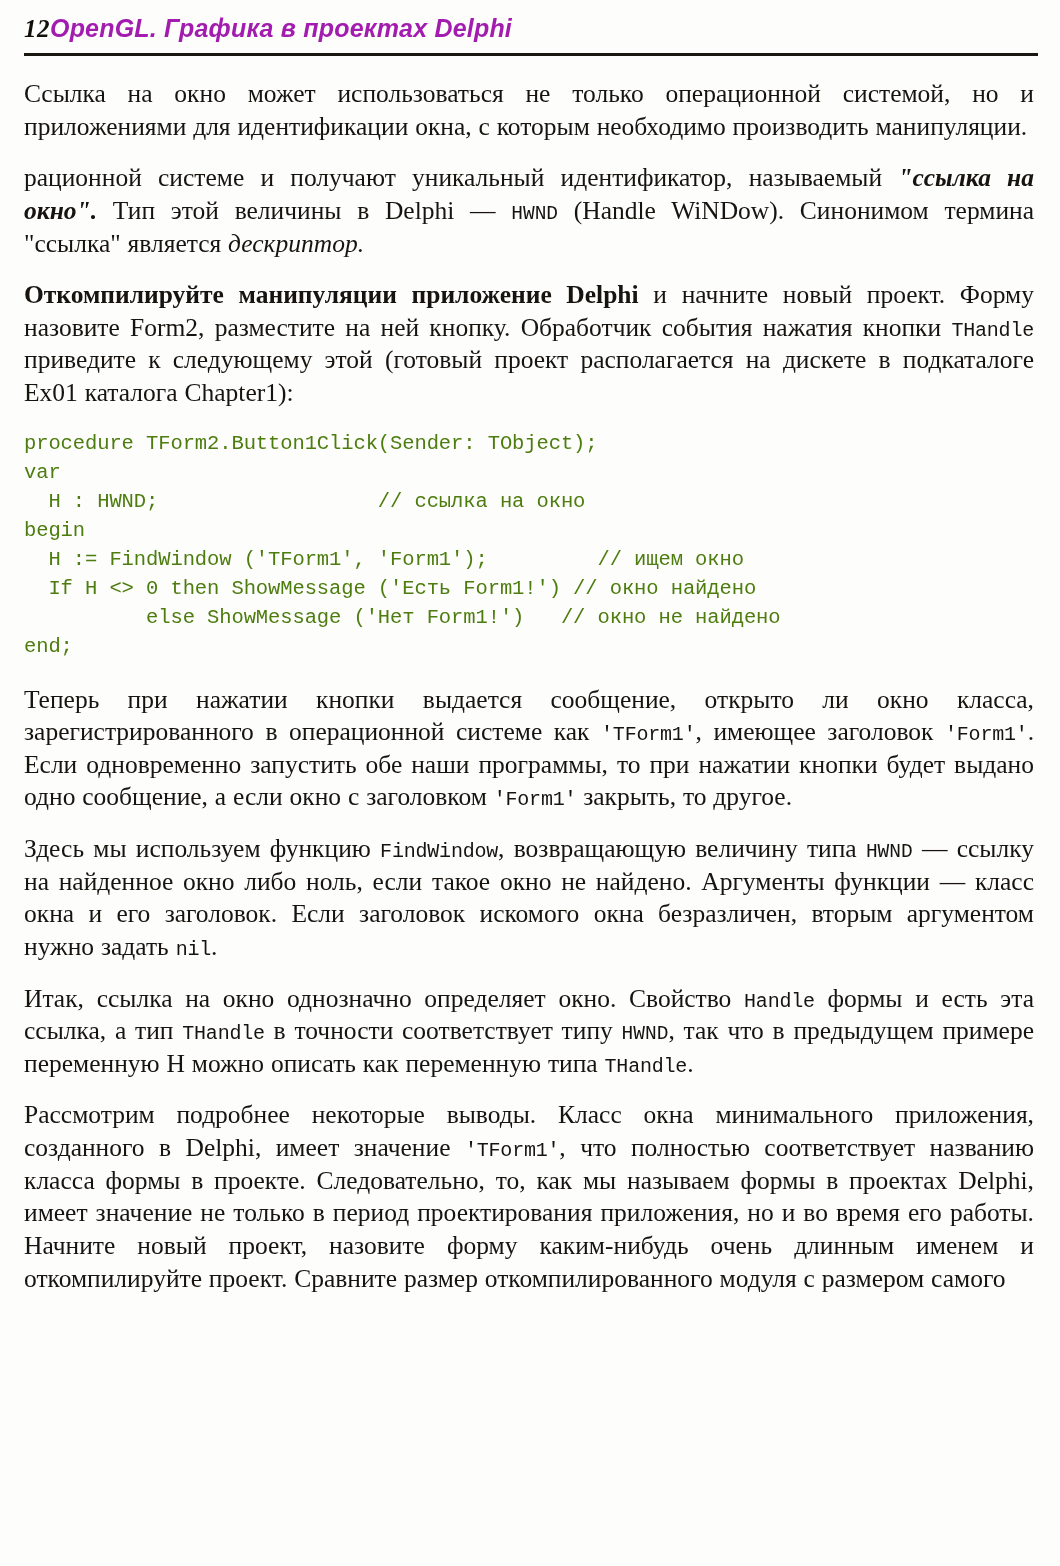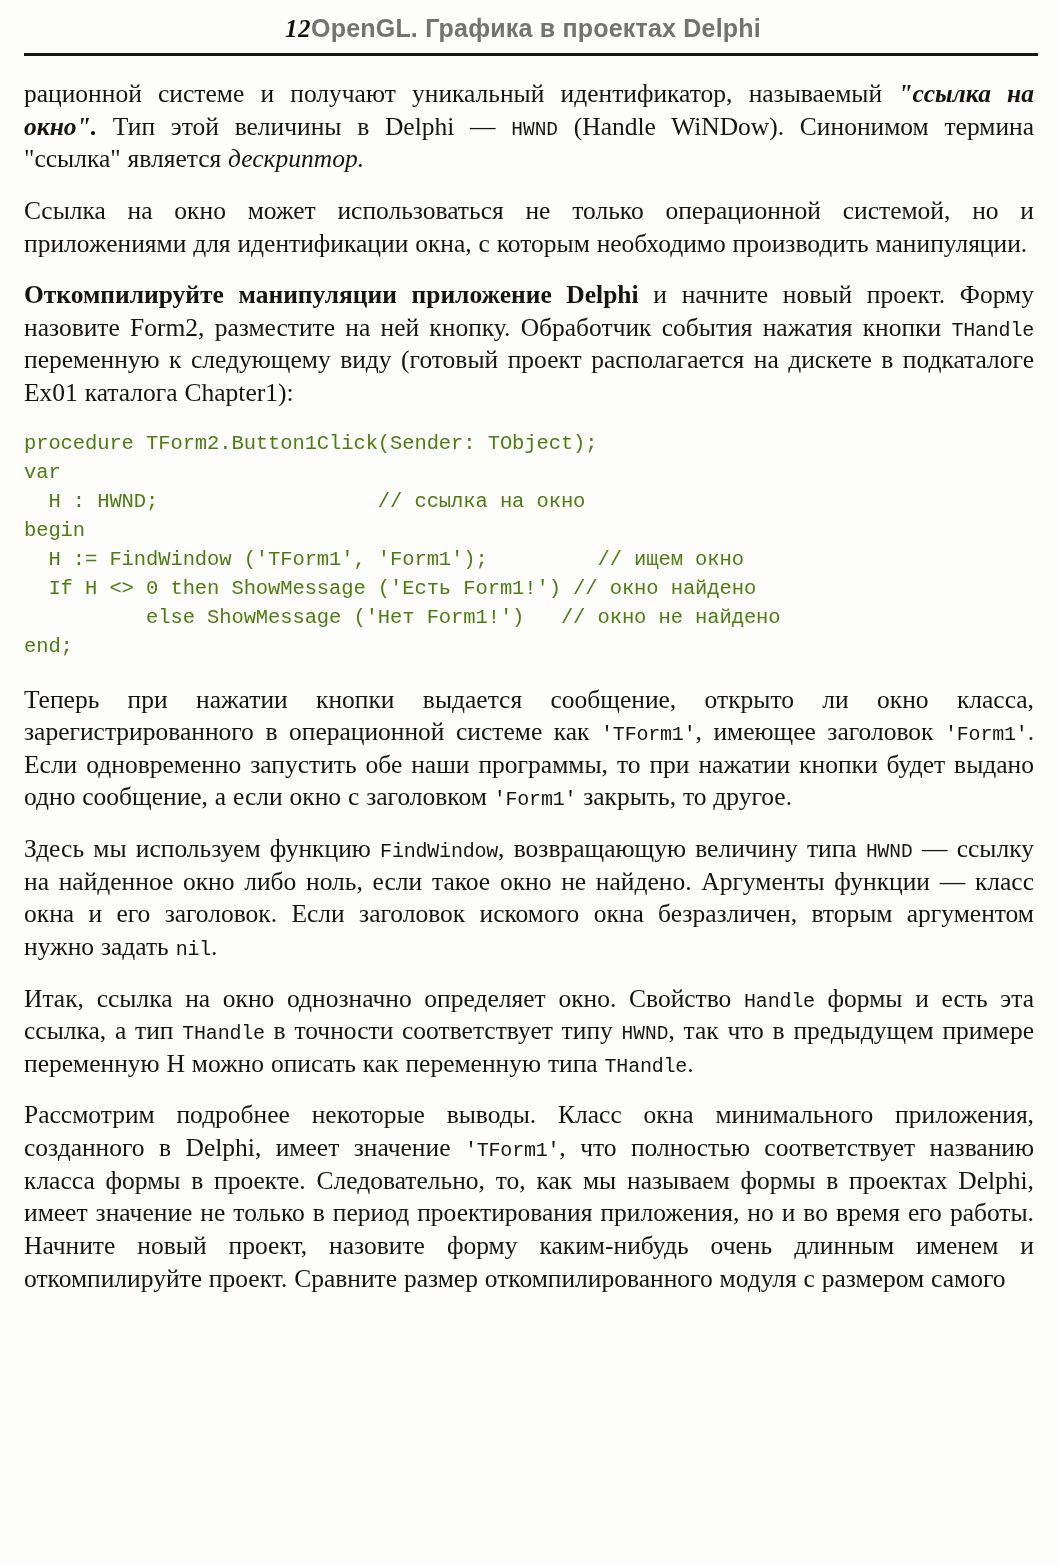--- a/index.html
+++ b/index.html
@@ -15,37 +15,38 @@
     background: #fdfdfb;
     box-sizing: border-box;
     padding: 0;
     font-family: "Liberation Serif", serif;
     color: #17140f;
     overflow: hidden;
   }
   .header {
     display: flex;
     align-items: flex-end;
-    justify-content: center;
+    justify-content: flex-start;
     padding: 14px 38px 4px 24px;
     box-sizing: border-box;
   }
   .folio {
     font-family: "Liberation Serif", serif;
     font-style: italic;
     font-weight: bold;
     font-size: 25px;
     letter-spacing: 0.5px;
     color: #121009;
   }
   .running-title {
     font-family: "Liberation Sans", sans-serif;
+    font-style: italic;
     font-weight: bold;
     font-size: 25px;
-    color: #737373;
+    color: #a21caf;
     letter-spacing: 0.2px;
   }
   .header-rule {
     height: 3px;
     background: #1a1710;
     margin: 6px 22px 0 24px;
   }
   .content {
     padding: 22px 26px 0 24px;
     box-sizing: border-box;
@@ -87,26 +88,26 @@
 <div class="page">
 
   <div class="header">
     <div class="folio">12</div>
     <div class="running-title">OpenGL. Графика в проектах Delphi</div>
   </div>
   <div class="header-rule"></div>
 
   <div class="content">
 
+    <p class="para">Ссылка на окно может использоваться не только операционной системой, но и приложениями для идентификации окна, с которым необходимо производить манипуляции.</p>
+
     <p class="para"><span>рационной системе и получают уникальный идентификатор, называемый </span><span class="i b">"ссылка на окно".</span><span> Тип этой величины в Delphi — </span><span class="smallcaps-mono">HWND</span><span> (Handle WiNDow). Синонимом термина "ссылка" является </span><span class="i">дескриптор.</span></p>
 
-    <p class="para">Ссылка на окно может использоваться не только операционной системой, но и приложениями для идентификации окна, с которым необходимо производить манипуляции.</p>
 
-
-    <p class="para"><span class="b">Откомпилируйте манипуляции приложение Delphi</span><span> и начните новый проект. Форму назовите Form2, разместите на ней кнопку. Обработчик события нажатия кнопки </span><span class="mono">THandle</span><span> переменную к следующему виду </span><span>(готовый проект располагается на дискете в подкаталоге Ex01 каталога Chapter1):</span></p>
+    <p class="para"><span class="b">Откомпилируйте манипуляции приложение Delphi</span><span> и начните новый проект. Форму назовите Form2, разместите на ней кнопку. Обработчик события нажатия кнопки </span><span class="mono">THandle</span><span> приведите к следующему этой </span><span>(готовый проект располагается на дискете в подкаталоге Ex01 каталога Chapter1):</span></p>
 
     <pre class="code">procedure TForm2.Button1Click(Sender: TObject);
 var
   H : HWND;                  // ссылка на окно
 begin
   H := FindWindow ('TForm1', 'Form1');         // ищем окно
   If H &lt;&gt; 0 then ShowMessage ('Есть Form1!') // окно найдено
           else ShowMessage ('Нет Form1!')   // окно не найдено
 end;</pre>
 

